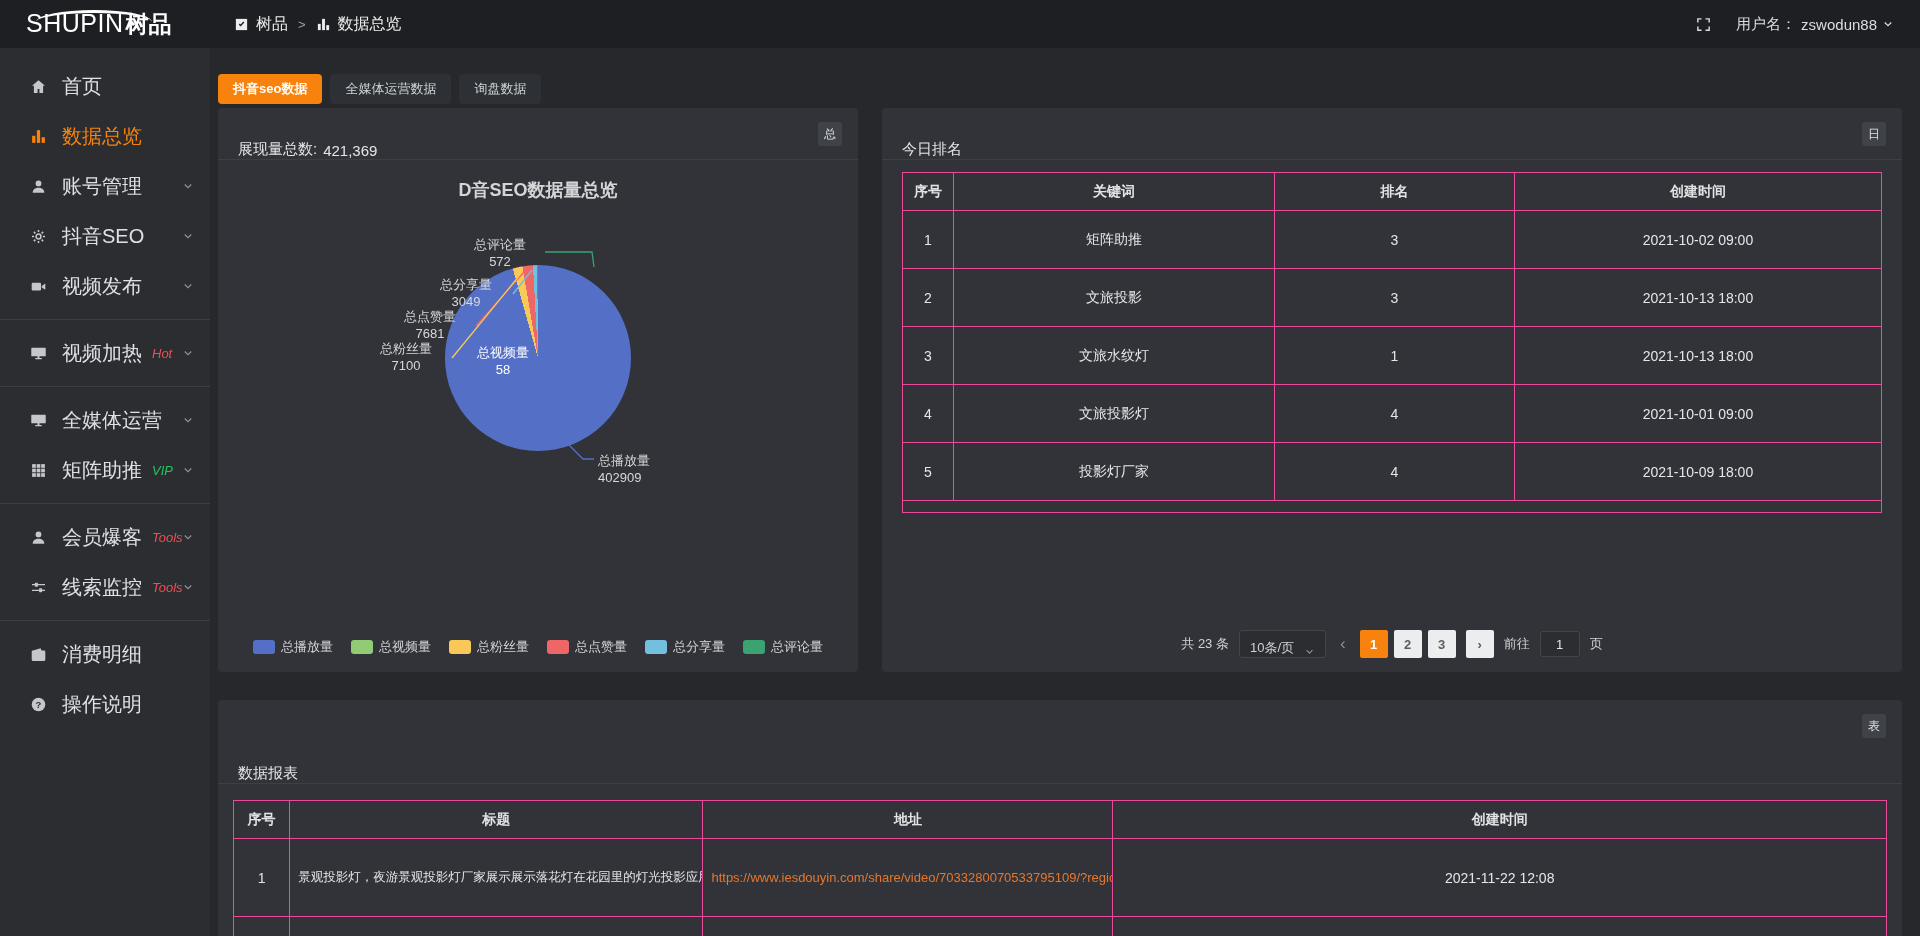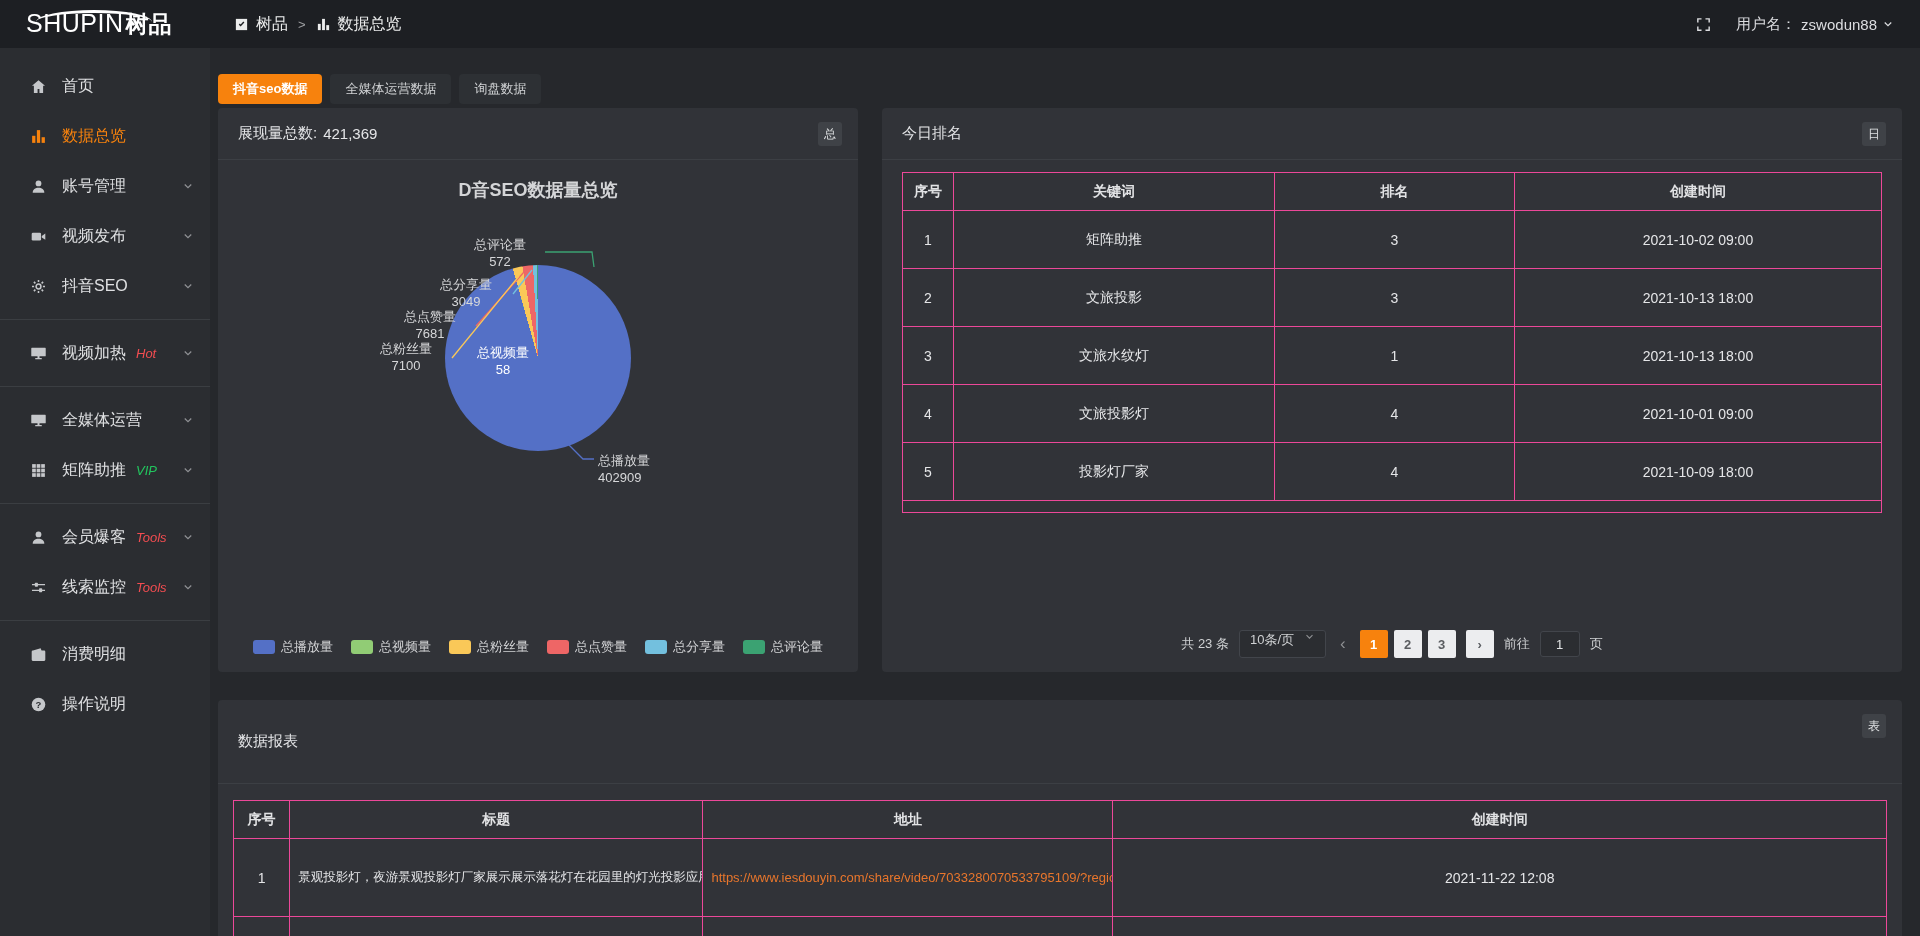--- a/index.html
+++ b/index.html
@@ -16,37 +16,37 @@
   .crumb .icon svg{width:15px;height:15px}
   .crumb-sep{color:#9fa0a3;font-size:13px;margin:0 3px}
   .top-right{margin-left:auto;display:flex;align-items:center;padding-right:26px;gap:24px;color:#dcdde0}
   .fs-btn{cursor:pointer;display:flex}
   .user-wrap{display:flex;align-items:center;gap:5px;font-size:15px;cursor:pointer}
   .user-chev svg{width:12px;height:12px}
   
   .sidebar{position:absolute;top:48px;left:0;bottom:0;width:210px;background:#2b2d31;padding-top:13px}
   .side-item{height:50px;display:flex;align-items:center;padding:0 18px 0 30px;position:relative;cursor:pointer}
   .side-item .icon{width:19px;margin-right:13px;color:#c5c7ca;display:flex}
-  .side-label{font-size:16px;color:#dfe0e2}
+  .side-label{font-size:20px;color:#dfe0e2}
   .side-item.active .side-label{color:#f7820d}
   .side-item.active .icon{color:#f7820d}
   .side-badge{margin-left:10px;font-size:13px;font-style:italic;font-weight:normal}
   .side-chev{position:absolute;right:16px;display:flex;color:#8f9194}
   .side-chev svg{width:12px;height:12px}
   .side-divider{height:1px;background:#3b3e42;margin:8px 0}
   
   .content{position:absolute;left:210px;top:48px;right:0;bottom:0;background:#26282c;padding:26px 18px 0 8px;overflow:hidden}
   .tabs{display:flex;gap:8px}
   .tab{height:30px;line-height:30px;padding:0 15px;border-radius:4px;background:#2d3034;color:#d2d4d6;font-size:13px;cursor:pointer}
   .tab.active{background:#f7820d;color:#fff;font-weight:bold}
   .row1{display:flex;gap:24px;margin-top:4px;height:564px}
   .panel{background:#313338;border-radius:4px;position:relative}
   .left-panel{width:640px}
   .right-panel{flex:1}
-  .panel-header{height:52px;display:flex;align-items:center;padding:0 20px;border-bottom:1px solid #3c3f44;font-size:15px;color:#e4e5e7}
+  .panel-header{height:52px;display:flex;align-items:flex-end;padding:0 20px;border-bottom:1px solid #3c3f44;font-size:15px;color:#e4e5e7}
   .panel-header.tall{height:84px}
   .panel-header .val{margin-left:6px}
   .corner-badge{position:absolute;right:16px;top:14px;width:24px;height:24px;background:#3f4247;border-radius:3px;
                 display:flex;align-items:center;justify-content:center;font-size:12px;color:#dfe1e3;cursor:pointer}
   
   .chart-area{position:absolute;top:52px;left:0;right:0;bottom:0}
   .chart-title{text-align:center;margin-top:18px;font-size:18px;font-weight:bold;color:#d4d5d7}
   .pie{position:absolute;left:227px;top:105px;width:186px;height:186px;border-radius:50%}
   .leader-svg{position:absolute;left:0;top:0;pointer-events:none}
   .lbl{position:absolute;width:90px;text-align:center;font-size:13px;color:#d6d7d9;line-height:17px}
@@ -63,21 +63,21 @@
   .legend-label{font-size:13px;color:#d4d5d7}
   
   table{width:100%;border-collapse:collapse;table-layout:fixed}
   th,td{border:1px solid #ec4899;font-size:14px;text-align:center;color:#e5e6e8;overflow:hidden;white-space:nowrap}
   th{height:38px;font-weight:bold;color:#e2e3e5}
   .rank-table-wrap{position:absolute;top:64px;left:20px;right:20px}
   .rank td{height:58px}
   tr.stub td{height:12px}
   
   .pagination{position:absolute;left:0;right:0;bottom:14px;display:flex;align-items:center;justify-content:center;gap:10px;font-size:13px;color:#cfd1d3}
-  .page-select{display:flex;align-items:flex-start;gap:10px;height:28px;padding:0 10px;background:#2b2d31;border:1px solid #42454b;border-radius:3px;cursor:pointer}
+  .page-select{display:flex;align-items:flex-end;gap:10px;height:28px;padding:0 10px;background:#2b2d31;border:1px solid #42454b;border-radius:3px;cursor:pointer}
   .page-select .icon svg{width:11px;height:11px;color:#8f9194}
   .pg-prev{color:#8f9194;font-size:17px;cursor:pointer;padding:0 4px}
   .pg-pages{display:flex;gap:6px}
   .pg-num,.pg-next{width:28px;height:28px;border-radius:2px;background:#ecedef;color:#5a5d61;font-weight:bold;
           display:flex;align-items:center;justify-content:center;cursor:pointer;font-size:13px}
   .pg-num.active{background:#f7820d;color:#fff}
   .goto-input{width:40px;height:26px;background:#2b2d31;border:1px solid #42454b;border-radius:3px;color:#e3e4e6;text-align:center;font-size:13px;outline:none}
   
   .report-panel{margin-top:28px;height:420px}
   .report-table-wrap{position:absolute;top:100px;left:15px;right:15px}
@@ -160,40 +160,40 @@
       </span>
       <span class="side-label">账号管理</span>
       <span class="side-chev">
         <svg viewBox="0 0 24 24" fill="none" stroke="currentColor" stroke-width="2.4">
           <path d="M5.5 9l6.5 6.5L18.5 9"></path>
         </svg>
       </span>
     </div>
     <div class="side-item">
       <span class="icon">
-        <svg viewBox="0 0 24 24" fill="currentColor">
-          <rect x="2.4" y="6.8" width="13.2" height="11" rx="1.8"></rect>
-          <path d="M16.6 11.2l5-3.4v8.9l-5-3.4z"></path>
-        </svg>
-      </span>
-      <span class="side-label">视频发布</span>
-      <span class="side-chev">
-        <svg viewBox="0 0 24 24" fill="none" stroke="currentColor" stroke-width="2.4">
-          <path d="M5.5 9l6.5 6.5L18.5 9"></path>
-        </svg>
-      </span>
-    </div>
-    <div class="side-item">
-      <span class="icon">
         <svg viewBox="0 0 24 24" fill="none" stroke="currentColor" stroke-width="2.2">
           <circle cx="12" cy="12" r="3.4"></circle>
           <path d="M12 2.8v3M12 18.2v3M2.8 12h3M18.2 12h3M5.5 5.5l2.1 2.1M16.4 16.4l2.1 2.1M18.5 5.5l-2.1 2.1M7.6 16.4l-2.1 2.1"></path>
         </svg>
       </span>
       <span class="side-label">抖音SEO</span>
+      <span class="side-chev">
+        <svg viewBox="0 0 24 24" fill="none" stroke="currentColor" stroke-width="2.4">
+          <path d="M5.5 9l6.5 6.5L18.5 9"></path>
+        </svg>
+      </span>
+    </div>
+    <div class="side-item">
+      <span class="icon">
+        <svg viewBox="0 0 24 24" fill="currentColor">
+          <rect x="2.4" y="6.8" width="13.2" height="11" rx="1.8"></rect>
+          <path d="M16.6 11.2l5-3.4v8.9l-5-3.4z"></path>
+        </svg>
+      </span>
+      <span class="side-label">视频发布</span>
       <span class="side-chev">
         <svg viewBox="0 0 24 24" fill="none" stroke="currentColor" stroke-width="2.4">
           <path d="M5.5 9l6.5 6.5L18.5 9"></path>
         </svg>
       </span>
     </div>
     <div class="side-divider"></div>
     <div class="side-item">
       <span class="icon">
         <svg viewBox="0 0 24 24" fill="currentColor">

